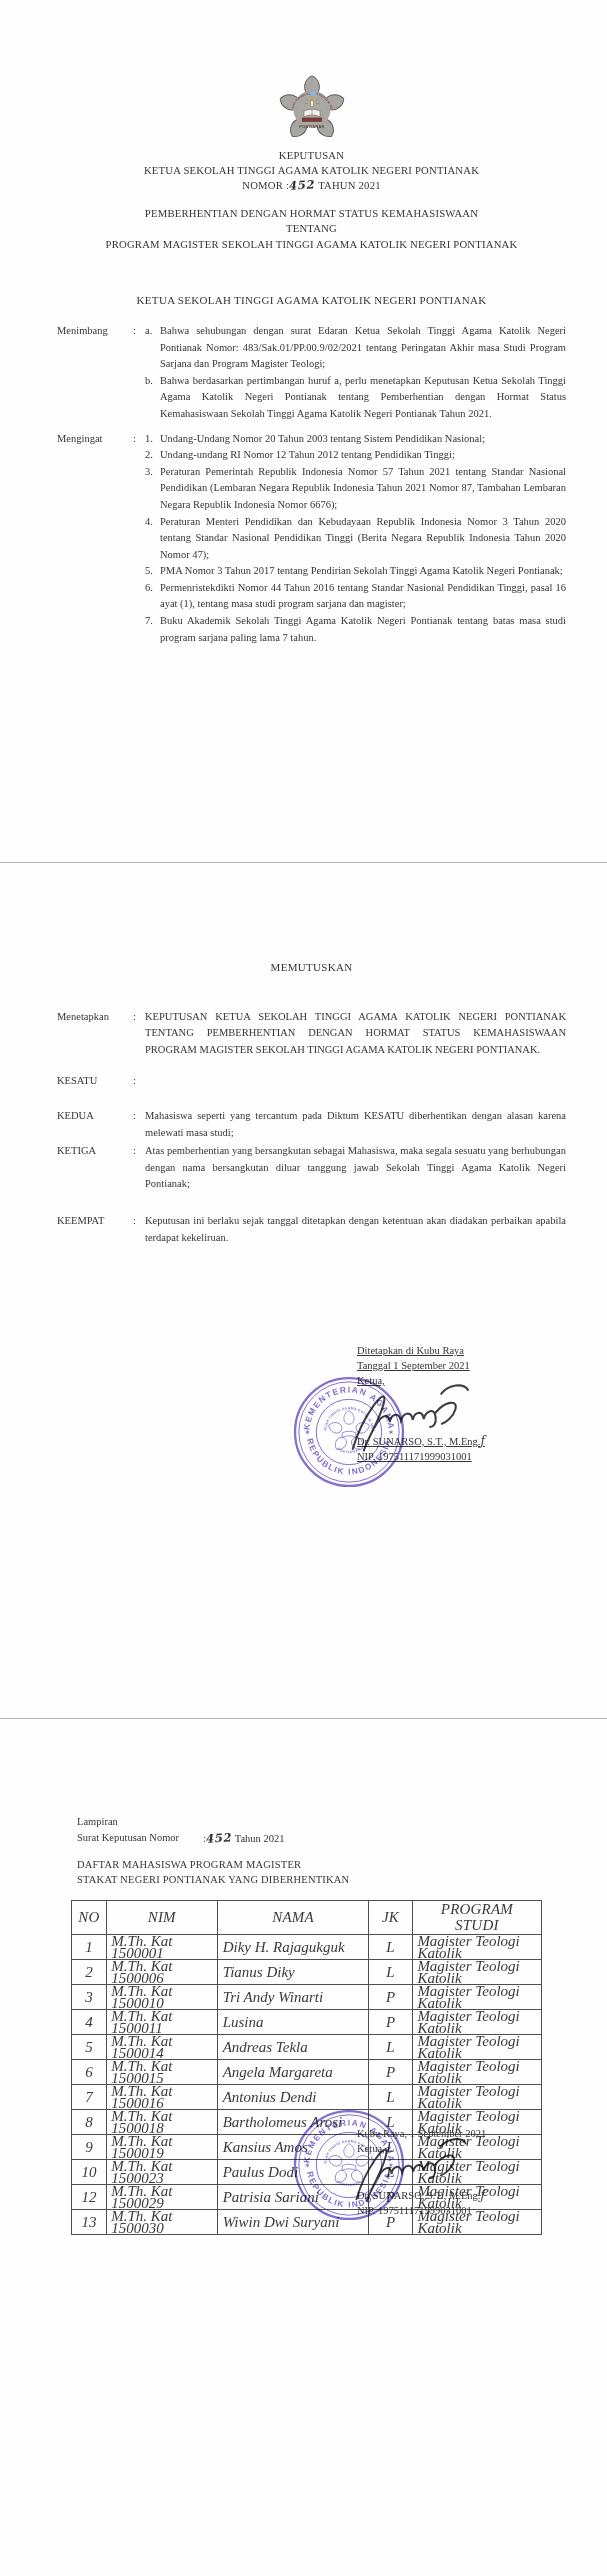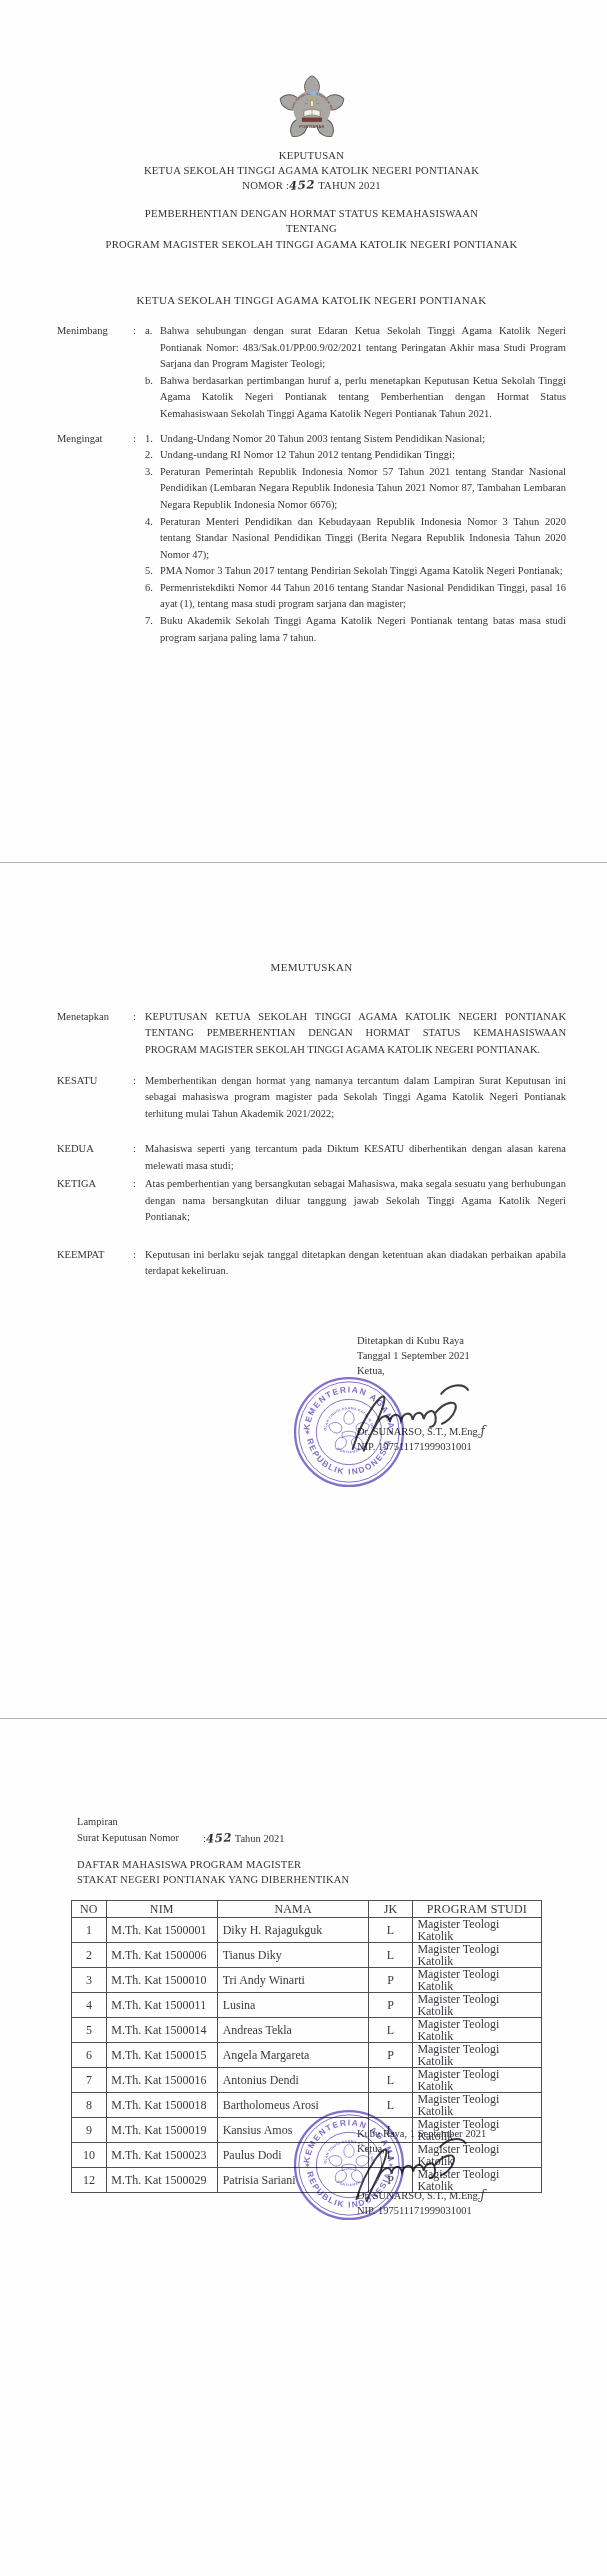--- a/index.html
+++ b/index.html
@@ -22,38 +22,38 @@
   .item-grid{display:grid;grid-template-columns:15px 1fr;}
   .menimbang-block{margin-top:14.2px;}
   .mengingat-block{margin-top:8px;}
   .memutuskan{padding-top:96px;letter-spacing:0.3px;font-size:11px;}
   .clauses{margin-top:33px;}
   .c-kesatu{margin-top:14.2px;}
   .c-kedua{margin-top:19px;}
   .c-ketiga{margin-top:1.6px;}
   .c-keempat{margin-top:20.6px;}
   .sigblock{position:absolute;width:221px;font-size:10.5px;line-height:15px;}
-  .sig1{left:357px;top:470px;}
+  .sig1{left:357px;top:480px;text-decoration:underline;}
   .sig2{left:357px;top:407px;}
   .sig-name{margin-top:46px;white-space:nowrap;}
   .sig-name2{margin-top:32px;white-space:nowrap;}
   .paraph{font-family:"DejaVu Serif",serif;font-style:italic;font-size:12px;color:var(--ink,#3d3d45);}
   .stamp{position:absolute;width:114px;height:114px;opacity:.92;mix-blend-mode:multiply;}
   .stamp-a{left:292px;top:512px;}
   .stamp-b{left:292px;top:389px;}
   .stamp-stroke{stroke:var(--stamp,#7a63cb);fill:none;}
   .stamp-text{fill:var(--stamp,#7a63cb);font-family:"Liberation Sans","DejaVu Sans",sans-serif;font-weight:bold;}
   .scribble{position:absolute;mix-blend-mode:multiply;}
   .scr1{left:340px;top:515px;}
   .scr2{left:340px;top:413px;}
   .scr-path{stroke:var(--ink,#3d3d45);stroke-width:2.6;fill:none;stroke-linecap:round;}
   .lampiran-block{padding-top:95px;margin-left:20px;line-height:16px;}
   .lamp-grid{display:grid;grid-template-columns:126px 1fr;}
   .daftar-title{margin-left:20px;margin-top:9.5px;line-height:15px;letter-spacing:0.2px;}
-  table.mhs{border-collapse:collapse;margin:13.4px 0 0 14.2px;font-size:12px;color:#393a40;}
+  table.mhs{border-collapse:collapse;margin:13.4px 0 0 14.2px;font-size:15px;color:#393a40;font-style:italic;}
   table.mhs th,table.mhs td{border:1.1px solid #4e4f55;padding:0 4.7px;font-weight:normal;}
   table.mhs th{height:16.6px;text-align:center;letter-spacing:0.2px;}
   table.mhs td{height:14px;line-height:12px;}
   .col-no{width:24px;text-align:center;}
   .col-nim{width:101px;}
   .col-nama{width:141px;}
   .col-jk{width:33px;text-align:center;}
   .col-ps{width:119px;}
   .logo-arc{fill:var(--logoAccent,#7d3a32);font-family:"Liberation Sans",sans-serif;font-weight:bold;}
   .logo-banner-text{fill:#5c3a30;font-family:"Liberation Sans",sans-serif;font-weight:bold;}
@@ -182,21 +182,20 @@
 
       <div class="clauses">
         <div class="clause-grid c-menetapkan">
           <div>Menetapkan</div>
           <div>:</div>
           <div class="clause-text">KEPUTUSAN KETUA SEKOLAH TINGGI AGAMA KATOLIK NEGERI PONTIANAK TENTANG PEMBERHENTIAN DENGAN HORMAT STATUS KEMAHASISWAAN PROGRAM MAGISTER SEKOLAH TINGGI AGAMA KATOLIK NEGERI PONTIANAK.</div>
         </div>
         <div class="clause-grid c-kesatu">
           <div>KESATU</div>
           <div>:</div>
-          <div class="clause-text">Memberhentikan dengan hormat yang namanya tercantum dalam Lampiran Surat Keputusan ini sebagai mahasiswa program magister pada Sekolah Tinggi Agama Katolik Negeri Pontianak terhitung mulai Tahun Akademik 2021/2022;</div>
         </div>
         <div class="clause-grid c-kedua">
           <div>KEDUA</div>
           <div>:</div>
           <div class="clause-text">Mahasiswa seperti yang tercantum pada Diktum KESATU diberhentikan dengan alasan karena melewati masa studi;</div>
         </div>
         <div class="clause-grid c-ketiga">
           <div>KETIGA</div>
           <div>:</div>
           <div class="clause-text">Atas pemberhentian yang bersangkutan sebagai Mahasiswa, maka segala sesuatu yang berhubungan dengan nama bersangkutan diluar tanggung jawab Sekolah Tinggi Agama Katolik Negeri Pontianak;</div>
@@ -348,20 +347,27 @@
               <td class="col-jk">L</td>
               <td>Magister Teologi Katolik</td>
             </tr>
           <tr>
               <td class="col-no">12</td>
               <td>M.Th. Kat 1500029</td>
               <td>Patrisia Sariani</td>
               <td class="col-jk">P</td>
               <td>Magister Teologi Katolik</td>
             </tr>
+          <tr>
+              <td class="col-no">13</td>
+              <td>M.Th. Kat 1500030</td>
+              <td>Wiwin Dwi Suryani</td>
+              <td class="col-jk">P</td>
+              <td>Magister Teologi Katolik</td>
+            </tr>
         </tbody>
       </table>
     </div>
 
     <div class="sigblock sig2">
       <div>Kubu Raya, 1 September 2021</div>
       <div>Ketua,</div>
       <div class="sig-name sig-name2"><span>Dr. SUNARSO, S.T., M.Eng.</span><span class="paraph">ƒ</span></div>
       <div>NIP. 197511171999031001</div>
     </div>

